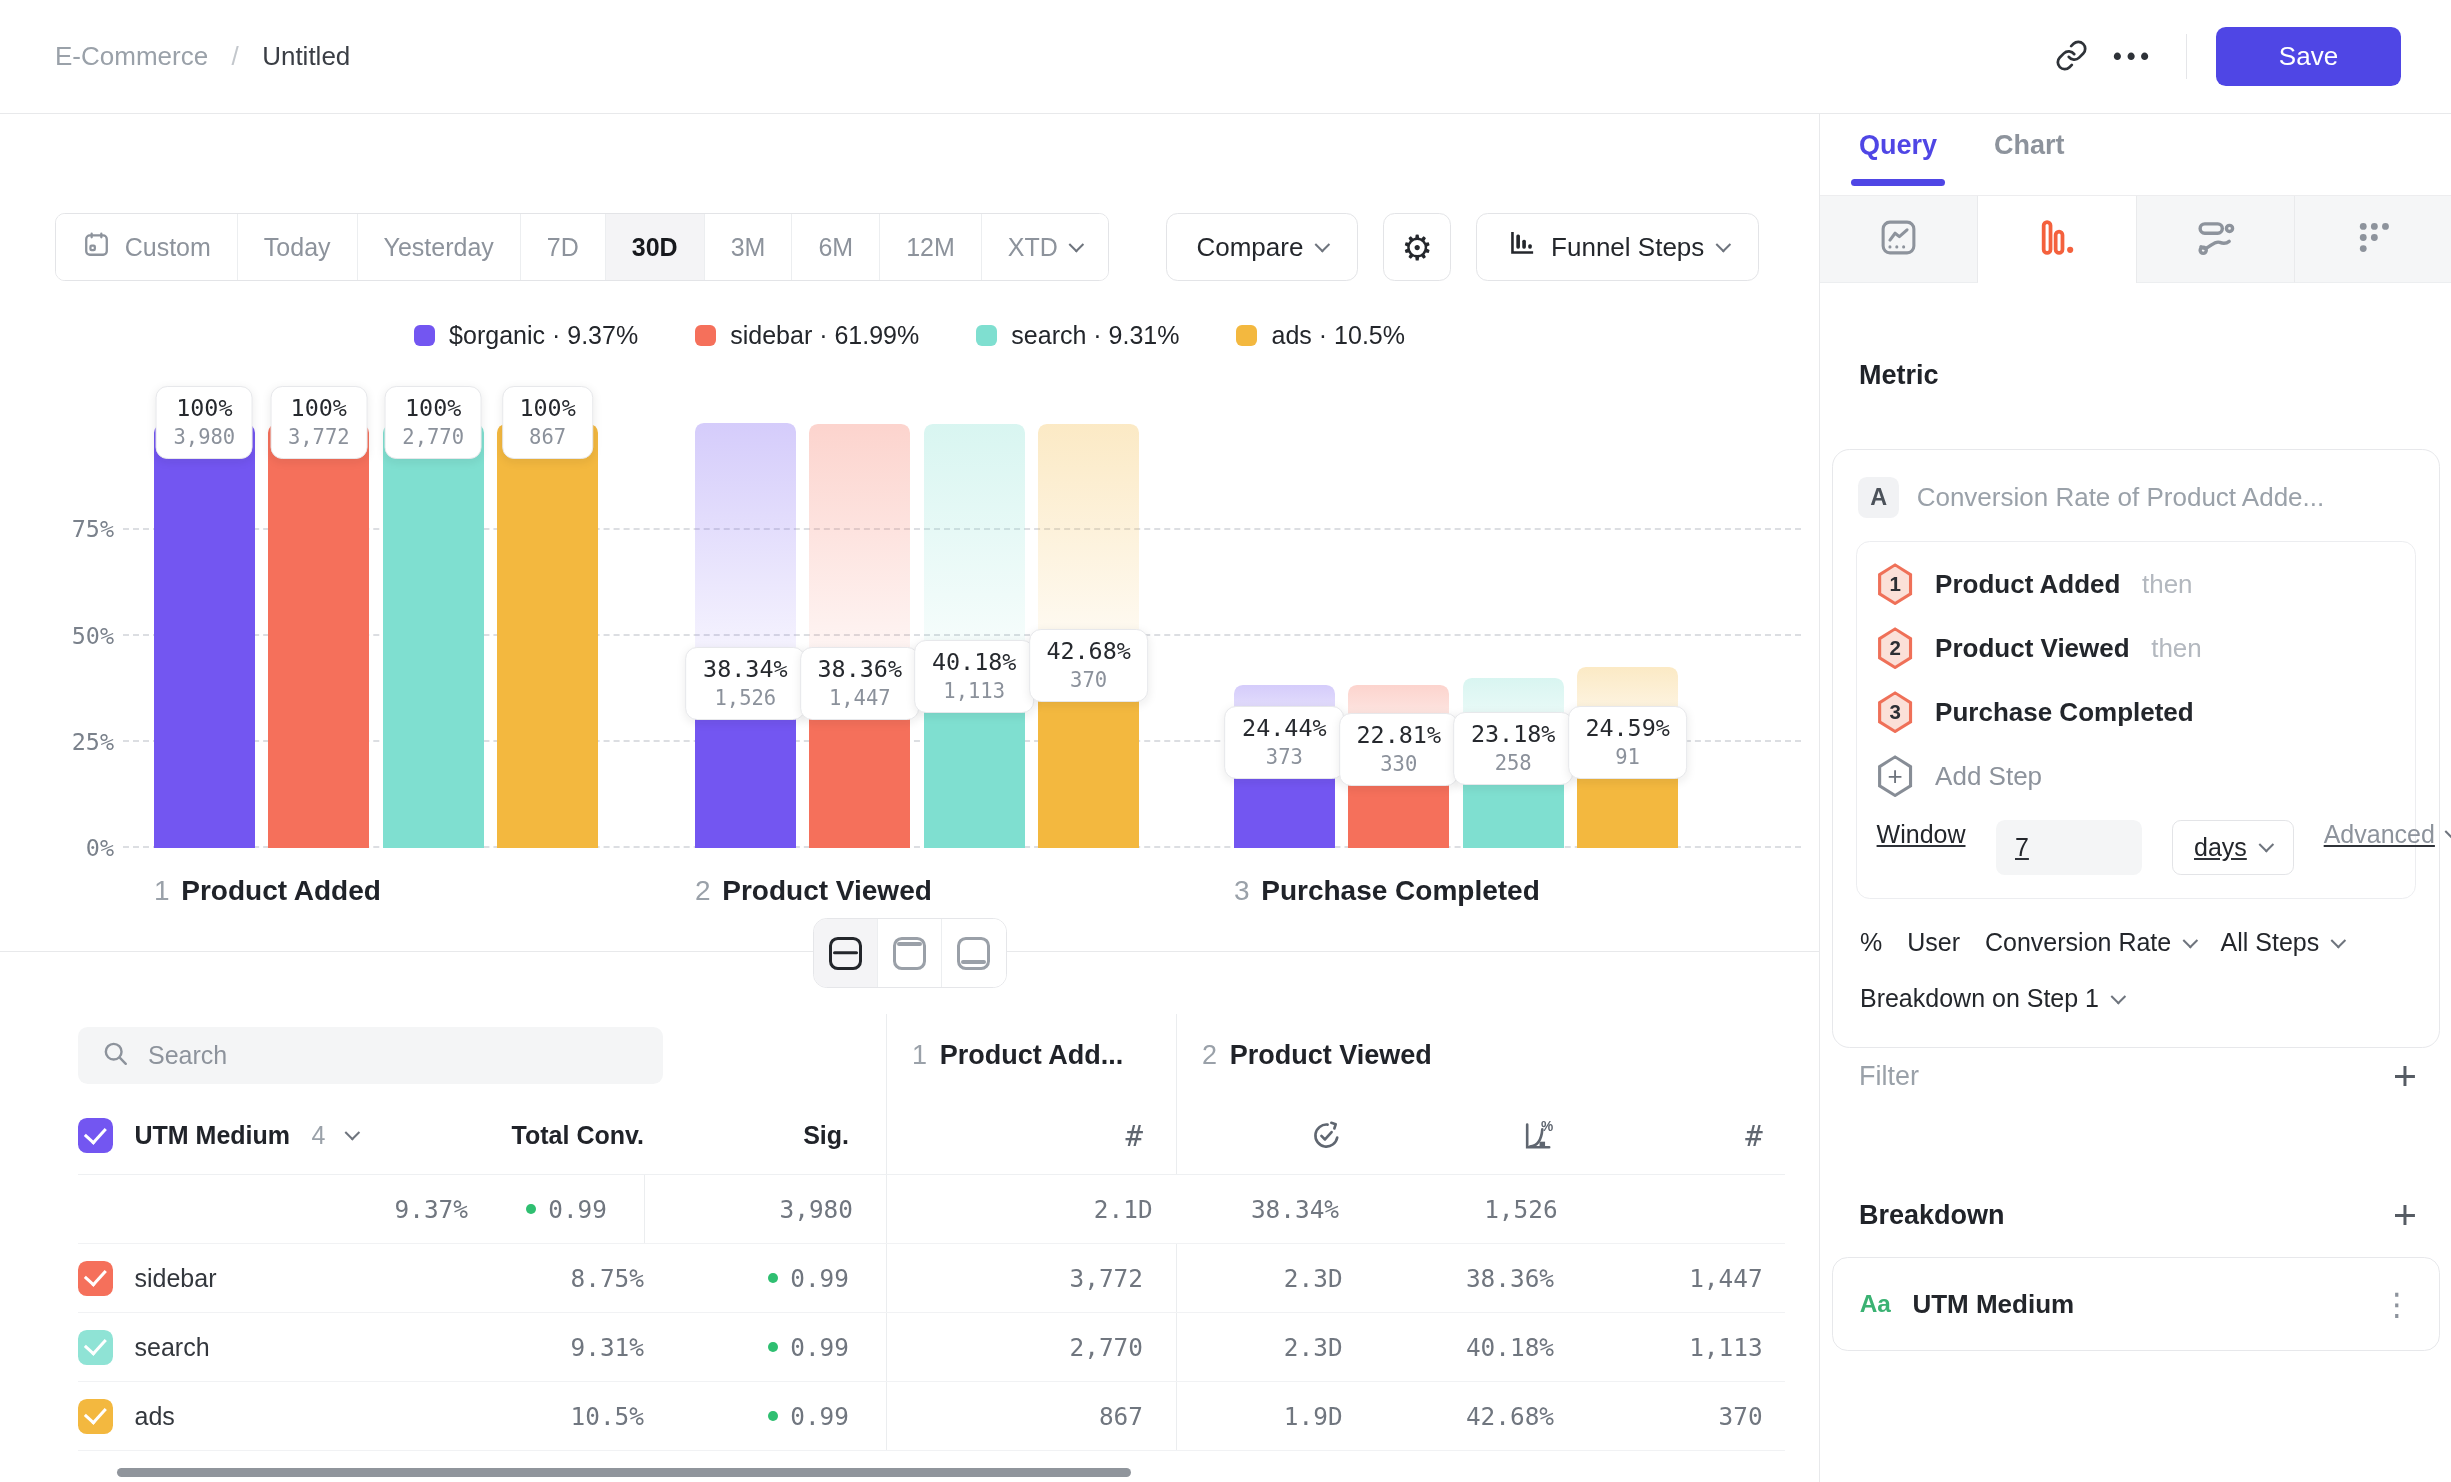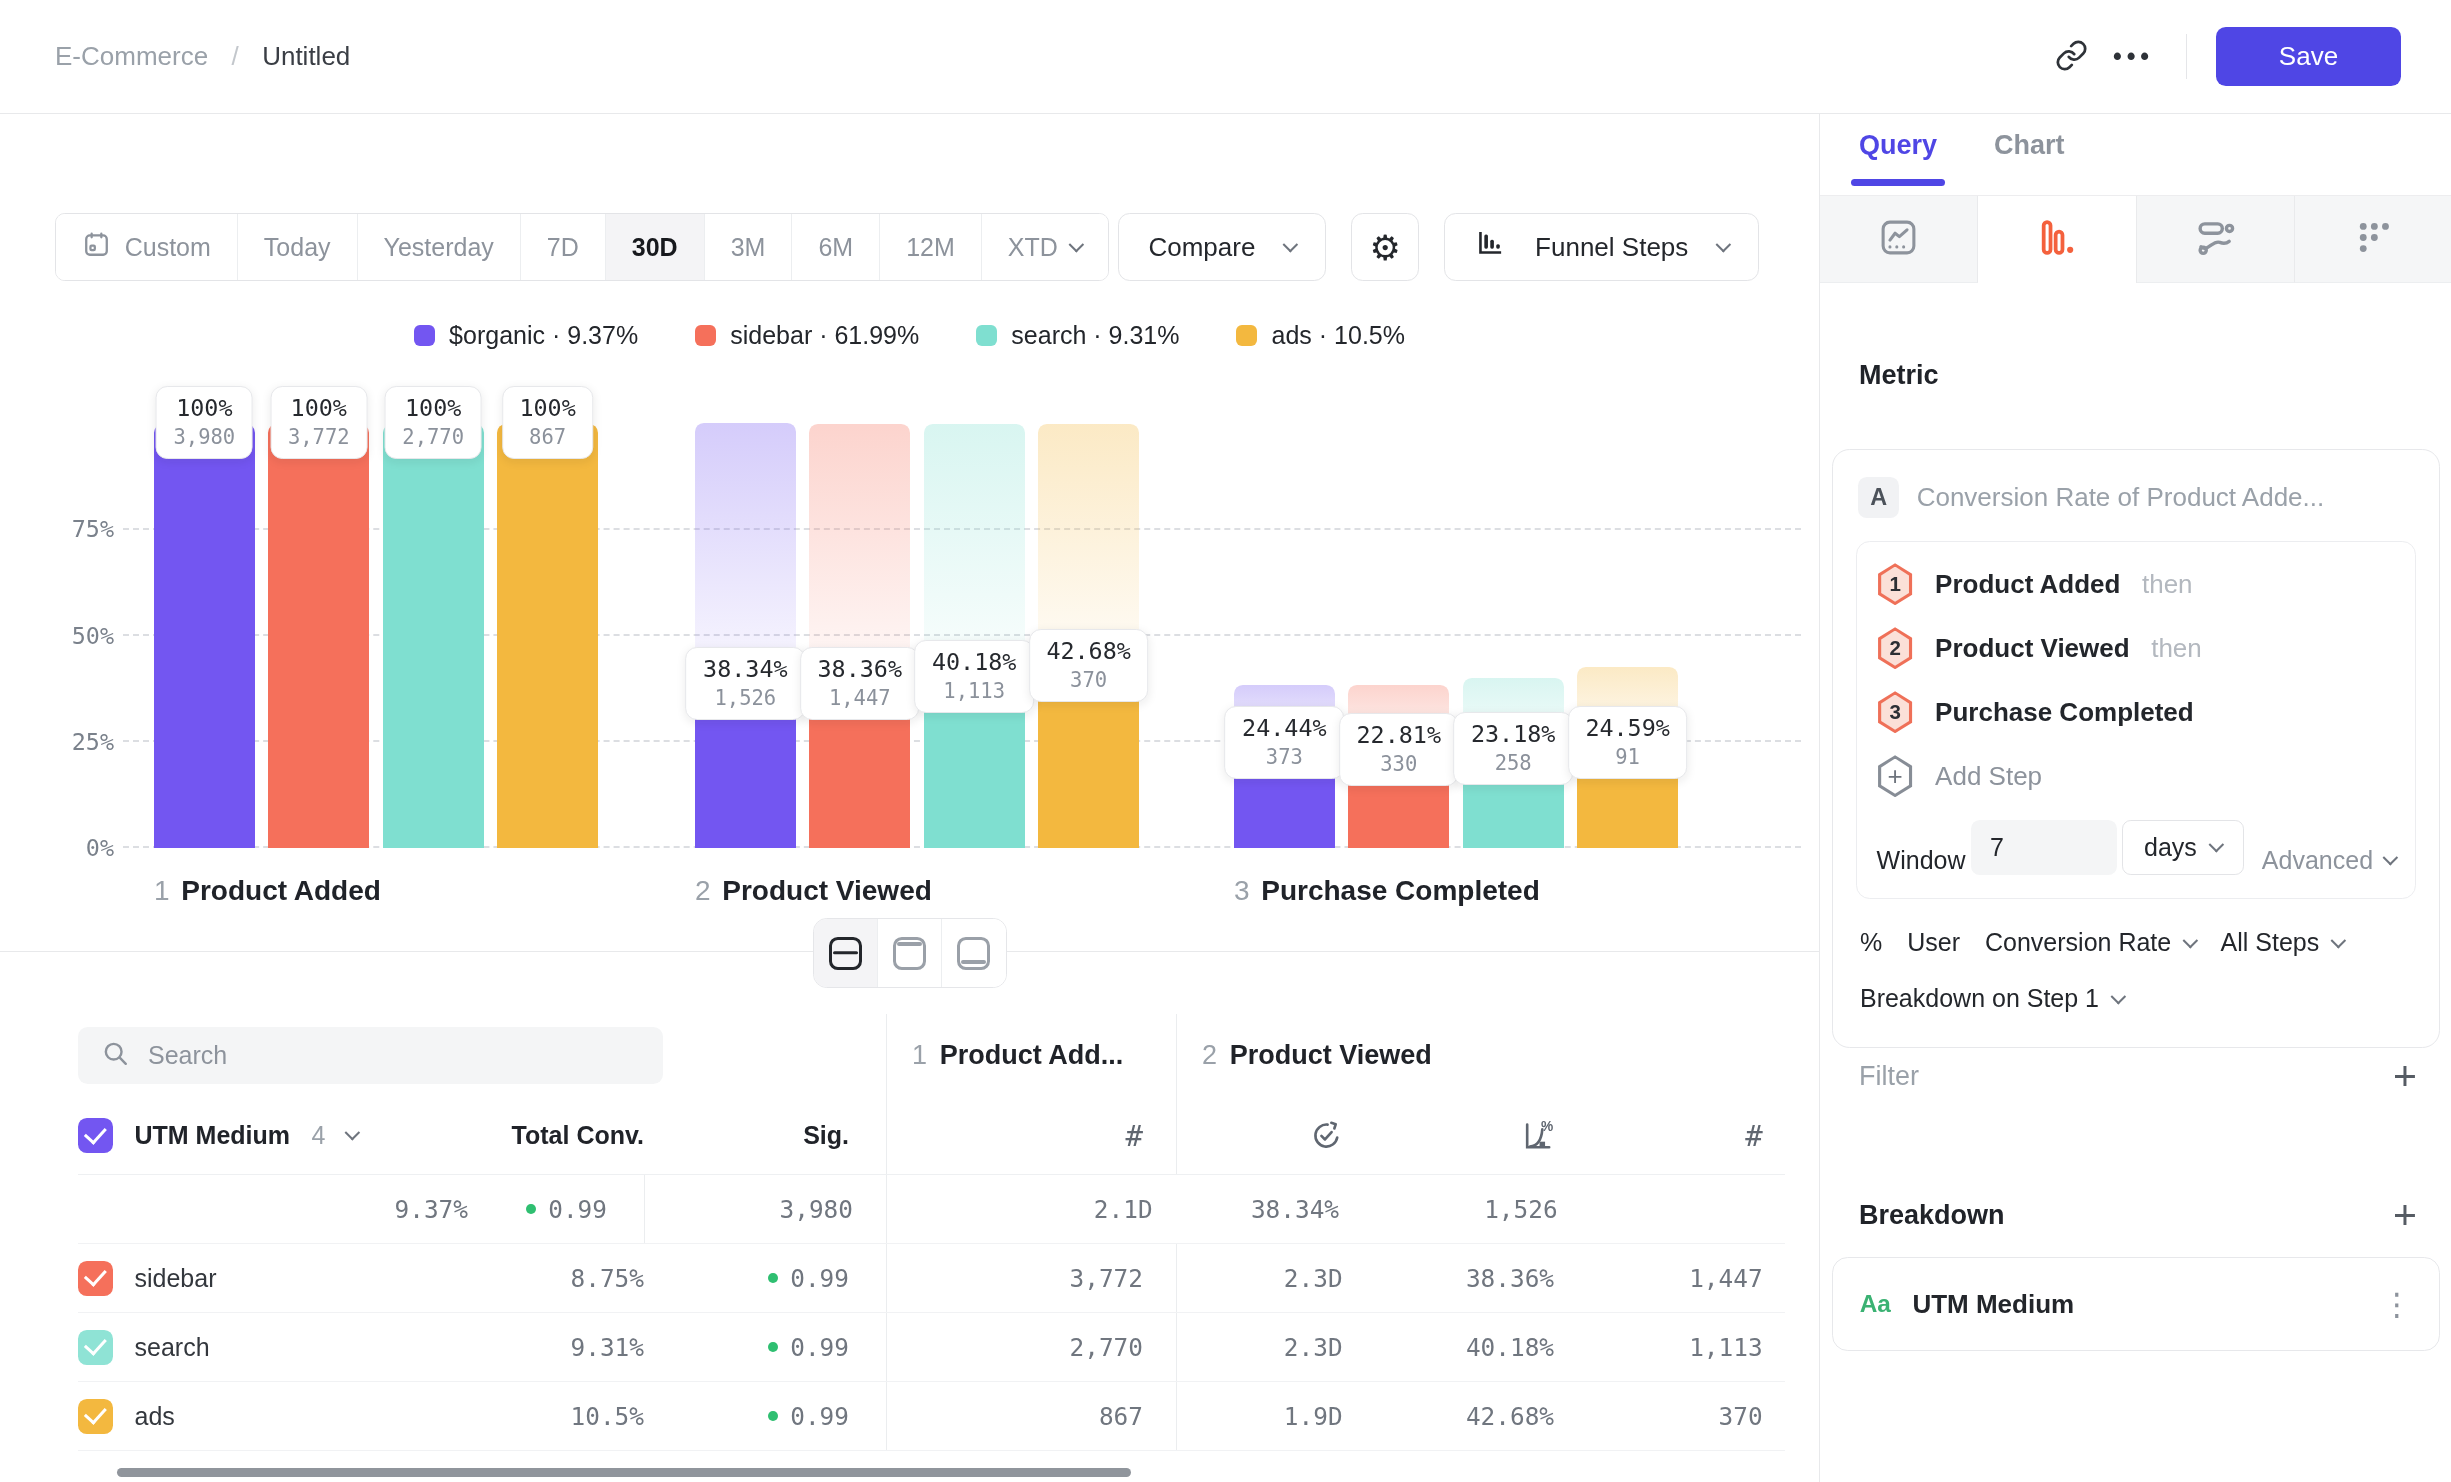--- a/index.html
+++ b/index.html
@@ -30,21 +30,21 @@
   .controls { position:absolute; top:99px; left:55px; right:60px; display:flex;
     justify-content:space-between; align-items:center; }
   .seg { display:flex; border:1px solid #e3e4e7; border-radius:9.8px; overflow:hidden; background:#fff; }
   .seg-btn { display:flex; align-items:center; gap:13.7px; height:66px; padding:0 26px;
     font-size:25px; color:#8d939c; background:#fff; border:none; border-right:1px solid #eceef0; }
   .seg-btn:last-child { border-right:none; }
   .seg-btn.sel { background:#f4f4f6; color:#17191d; font-weight:600; }
   .chev { display:inline-block; width:10.7px; height:10.7px; border-right:2.3px solid #6f757e;
     border-bottom:2.3px solid #6f757e; transform:rotate(45deg) translate(-2px,-2px); }
   .ctrl-right { display:flex; gap:25px; align-items:center; }
-  .btn { display:flex; align-items:center; gap:30px; height:68px; padding:0 29px;
+  .btn { display:flex; align-items:center; gap:14px; height:68px; padding:0 29px;
     border:1px solid #e3e4e7; border-radius:11.7px; background:#fff; font-size:26px;
     color:#24272c; font-weight:500; }
   .icon-btn { width:68px; padding:0; justify-content:center; }
   .gear { font-size:35px; color:#24272c; line-height:1; }
 
   
   .legend { position:absolute; top:207px; left:0; right:0; display:flex; justify-content:center;
     gap:57px; }
   .legend-item { display:flex; align-items:center; gap:14.6px; font-size:25px; color:#23262b;
     font-weight:500; }
@@ -153,21 +153,21 @@
   .hex { position:relative; width:37px; height:42px; flex:none; display:flex; align-items:center;
     justify-content:center; clip-path:polygon(50% 0,96% 25%,96% 75%,50% 100%,4% 75%,4% 25%);
     background:#ef7058; }
   .hex i { position:absolute; inset:3.4px; clip-path:polygon(50% 0,96% 25%,96% 75%,50% 100%,4% 75%,4% 25%);
     background:#fbe0d8; }
   .hex b { position:relative; z-index:1; font-size:20.5px; font-weight:700; color:#2c2f34; font-style:normal; }
   .ghex { background:#878d96; }
   .ghex i { background:#fff; }
   .ghex b { color:#6f757e; font-size:26px; font-weight:500; }
   .addstep-label { color:#8d939c; font-size:26px; }
-  .window-row { display:flex; align-items:flex-end; gap:5px; padding:11.7px 0 9.8px; }
+  .window-row { display:flex; align-items:flex-start; gap:30px; padding:11.7px 0 9.8px;text-decoration:underline; }
   .win-label { font-size:25px; color:#23262b; }
   .win-input { width:146px; height:55px; background:#f4f5f6; border:none; border-radius:8.8px;
     font-size:25px; color:#23262b; padding:0 19.5px; }
   .win-unit { display:flex; align-items:center; gap:13.7px; height:55px; padding:0 21.5px;
     background:#fff; border:1px solid #e3e4e7; border-radius:8.8px; font-size:25px; color:#23262b; }
   .advanced { margin-left:auto; display:flex; align-items:center; gap:11.7px; color:#8d939c;
     font-size:25px; }
   .measure-row { display:flex; align-items:center; gap:25px; padding:29px 3.9px 0; font-size:25px;
     color:#23262b; font-weight:500; }
   .m-dd { display:flex; align-items:center; gap:13.7px; }

